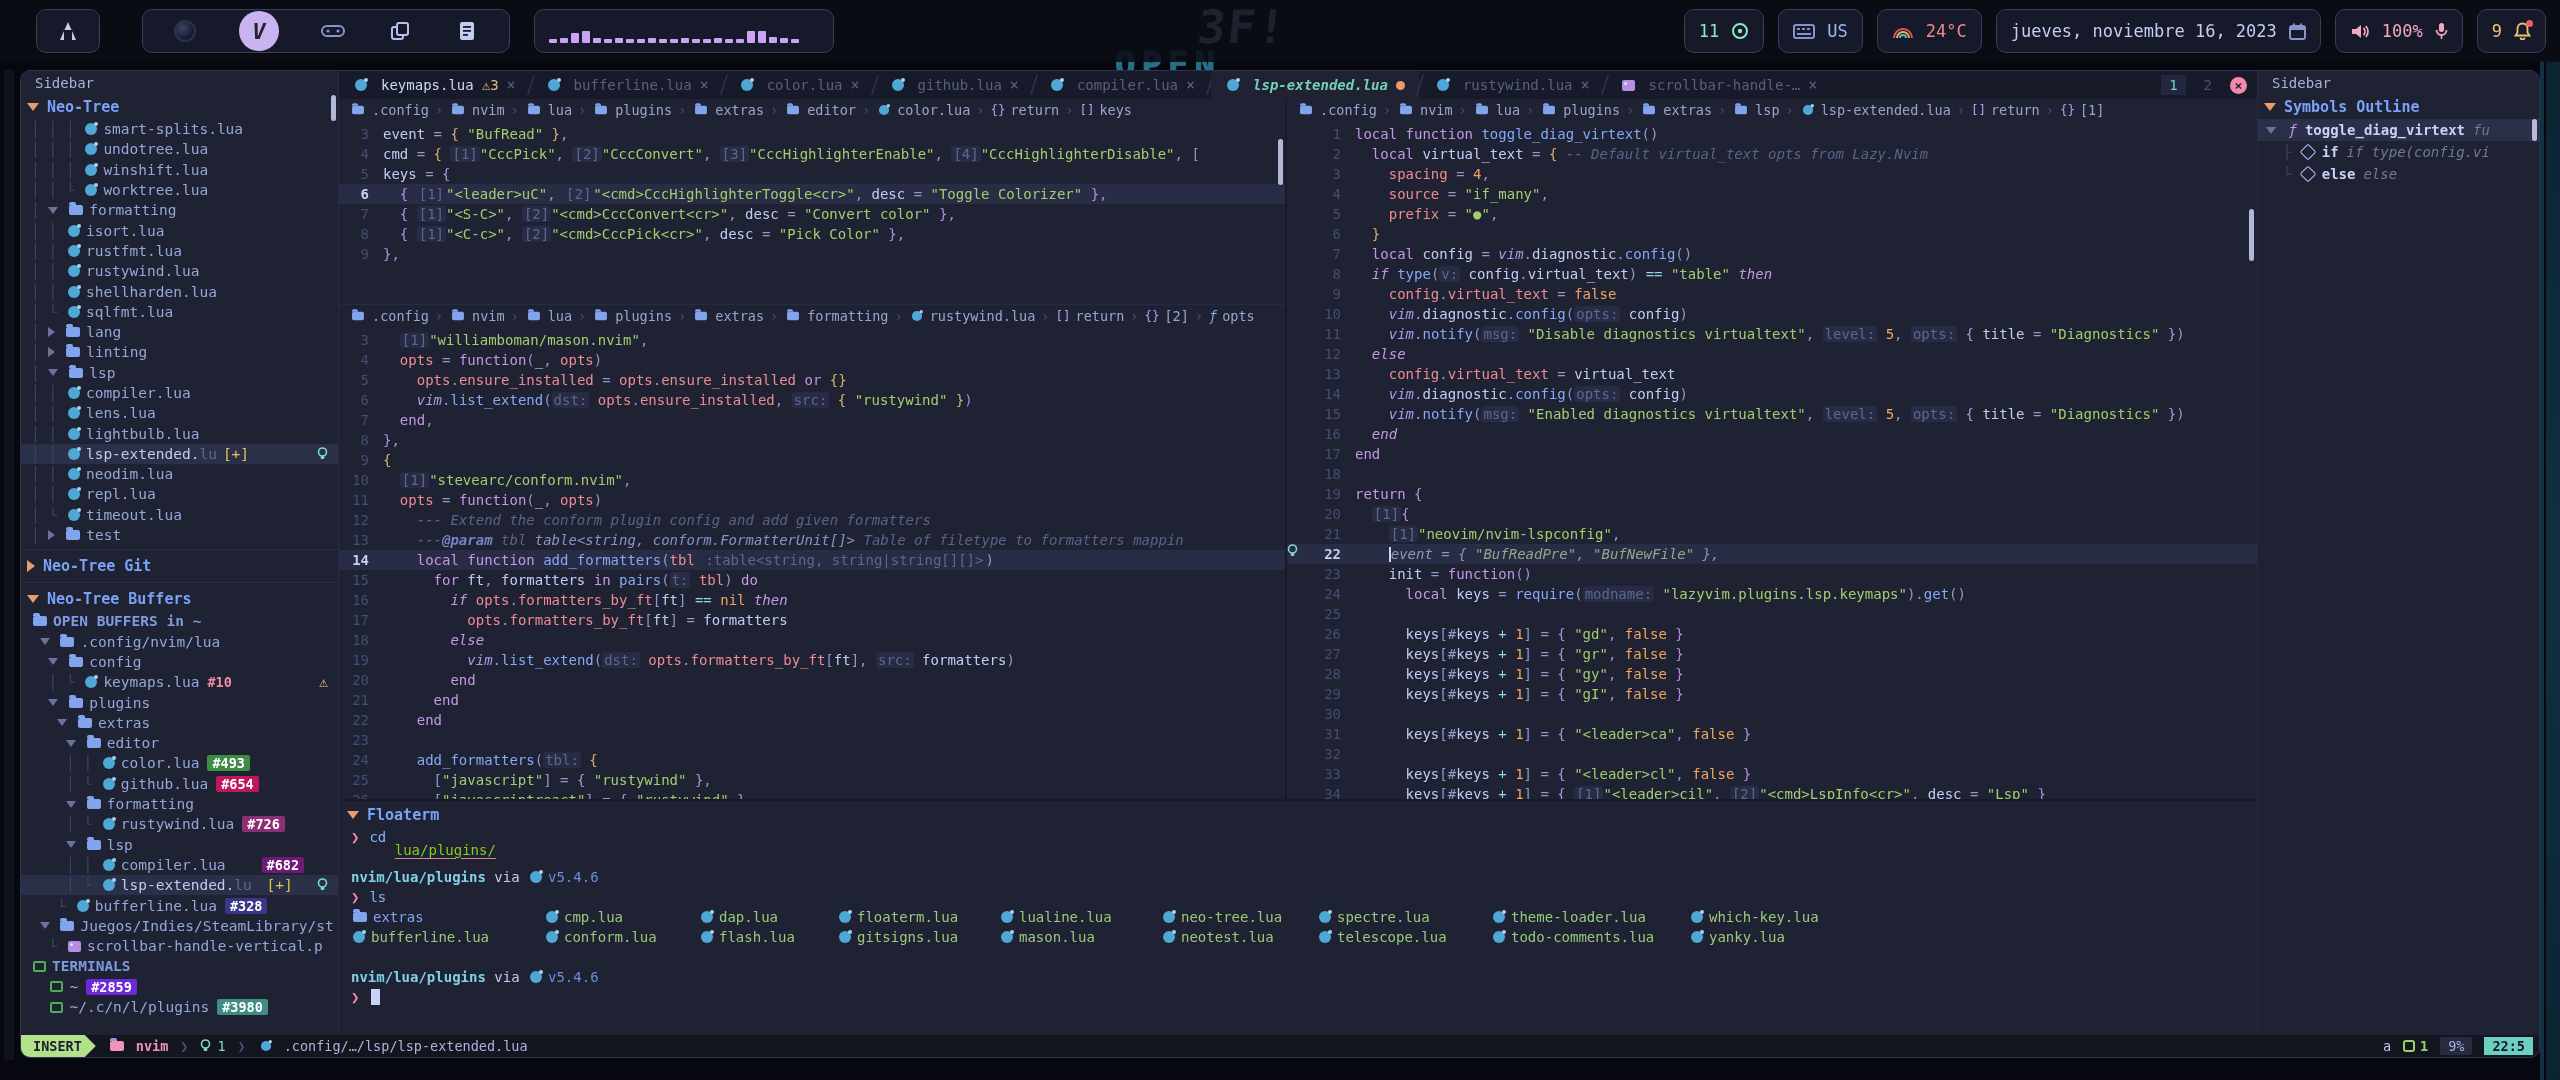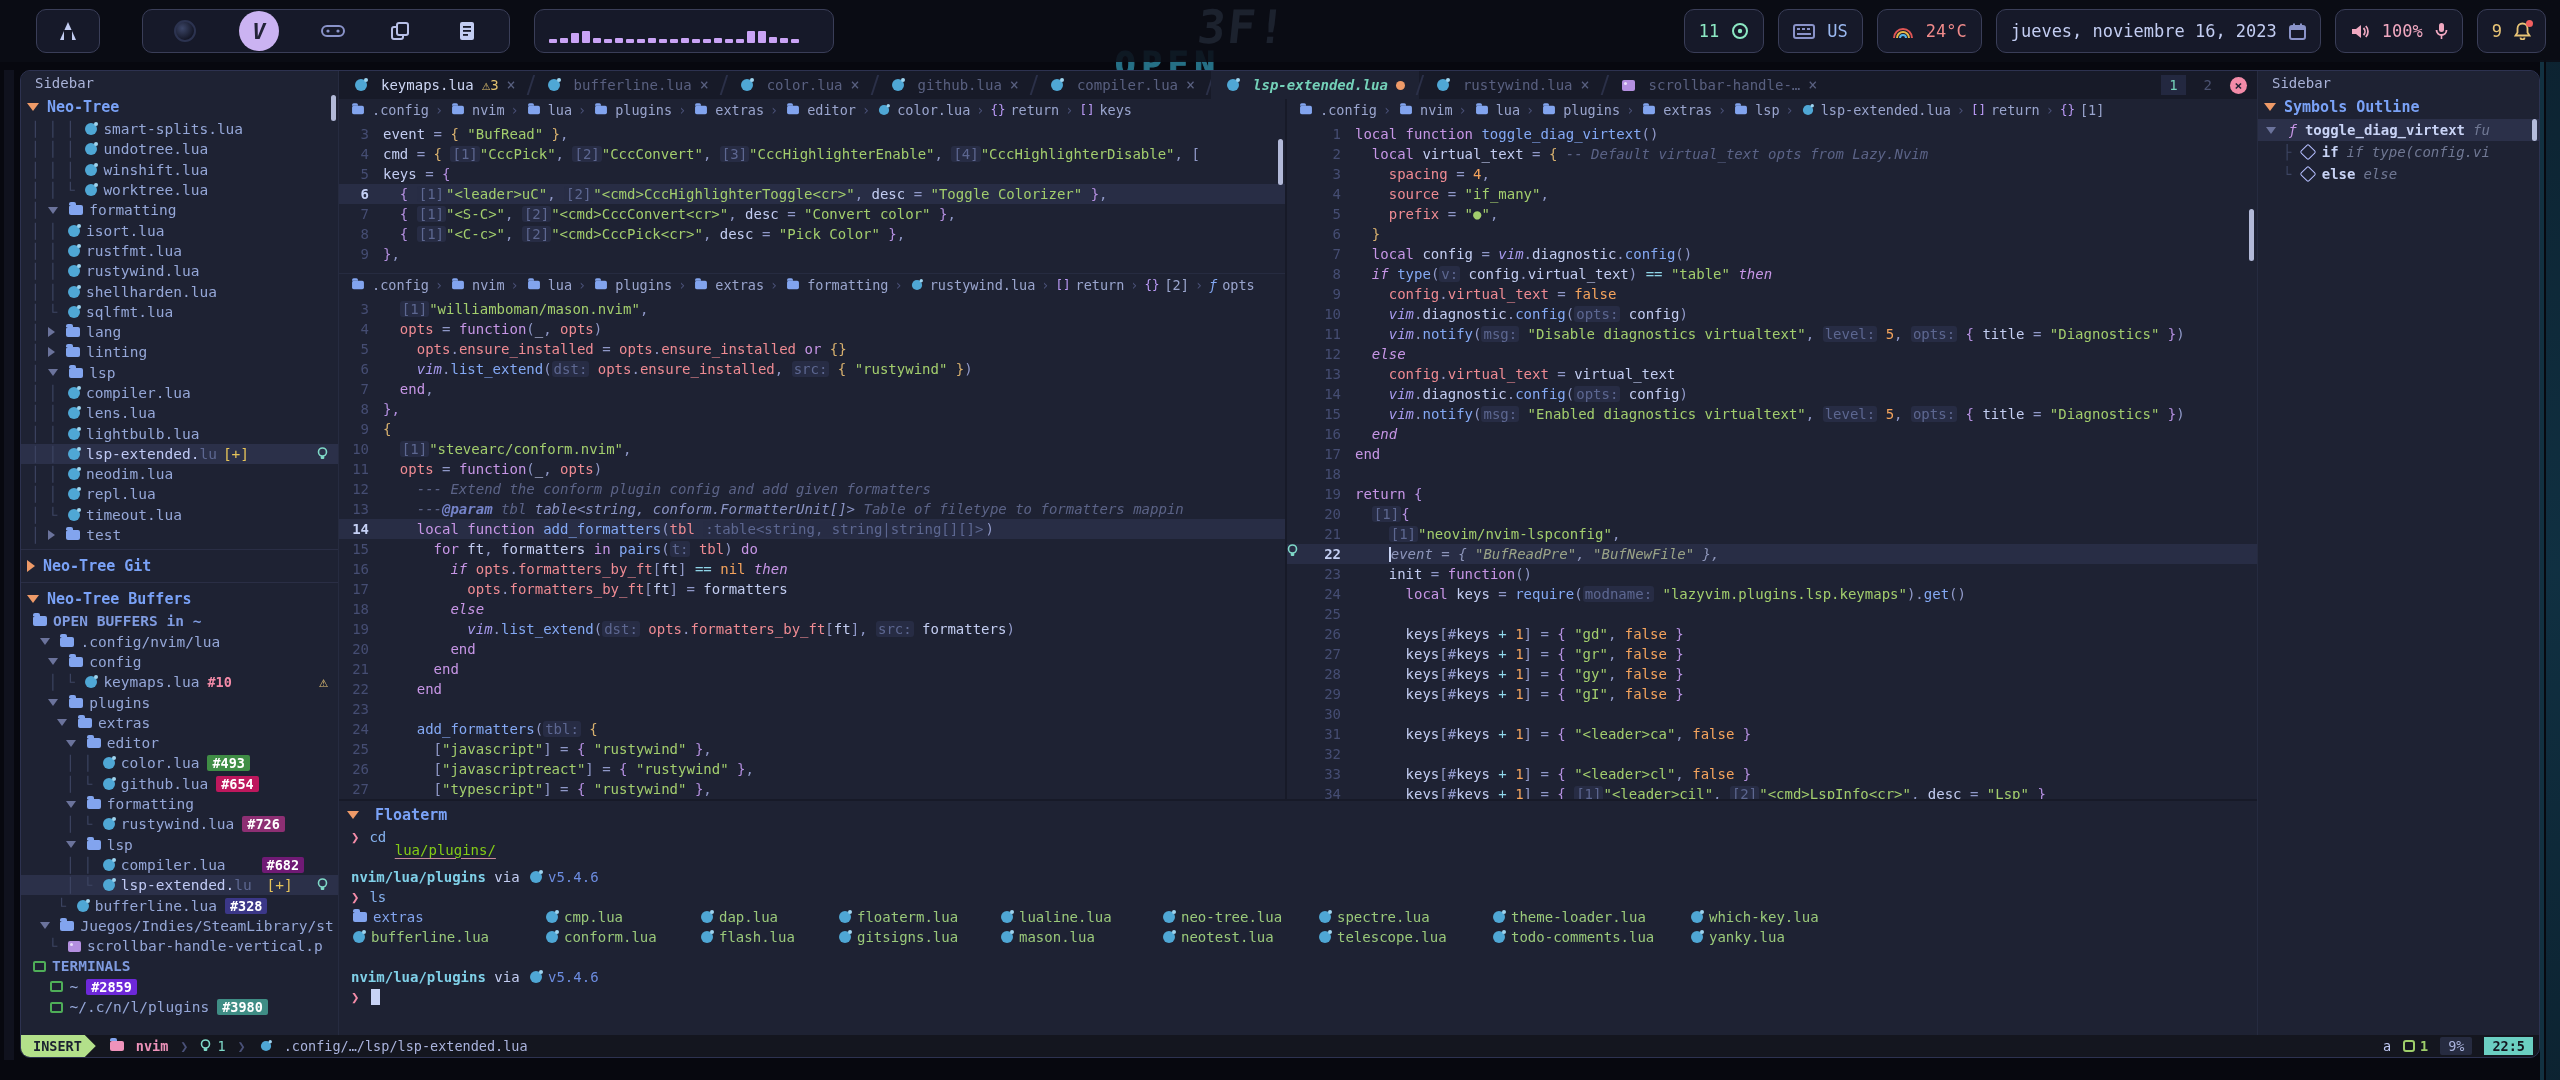--- a/index.html
+++ b/index.html
@@ -93,21 +93,21 @@
   .mod-dot { width:9px; height:9px; border-radius:50%; background:#ee9a68; }
   .tab-sep { width:2px; height:70%; background:#2b3048; transform:skewX(-18deg); }
   .tabpages { margin-left:auto; display:flex; align-items:center; gap:10px; padding-right:10px; }
   .tp { padding:2px 8px; }
   .tp.cur { color:#74d1b9; background:#232840; }
   .tp.dim { color:#4a5170; }
   .tl-close { width:17px; height:17px; border-radius:50%; background:#f38ba8; color:#1e2233;
     display:flex; align-items:center; justify-content:center; font-size:13px; font-weight:bold; }
 
   .splits { display:flex; min-height:0; }
-  .pane { position:relative; overflow:hidden; background:#1e2233; }
+  .pane { position:relative; overflow:hidden; background:#1e2233;gap:31px; }
   .paneL { width:948px; border-right:2px solid #171a28; display:flex; flex-direction:column; }
   .paneR { flex:1; }
   .crumbs { height:21px; display:flex; align-items:center; gap:5px; padding-left:10px;
     font-size:13.5px; color:#9aa5ce; white-space:nowrap; overflow:hidden; }
   .crumb { display:flex; align-items:center; gap:5px; }
   .crumb-sep { color:#4a5178; margin:0 1px; }
   .ci-braces,.ci-brackets { color:#bb9af7; font-size:12.5px; }
   .ci-fn { color:#84a9f5; font-style:italic; }
   .crumbs .folder-ic,.crumbs .lua-ic { transform:scale(.85); margin:0 2px; }
 
@@ -127,21 +127,21 @@
   .tk-c { color:#5b6387; font-style:italic; }
   .tk-ca { color:#7583c9; font-style:italic; font-weight:bold; }
   .tk-ci { color:#8a93c4; font-style:italic; }
   .tk-g { color:#8d95ba; font-style:italic; }
   .tk-gs { color:#9aa387; font-style:italic; }
   .tk-h { color:#5d6791; background:#272c44; border-radius:3px; padding:0 2px; }
   .cursor-bar { display:inline-block; width:2px; height:15px; background:#c8d3f5; vertical-align:text-bottom; }
 
   
   .floaterm { flex:1; border-top:2px solid #171a28; padding-top:2px; overflow:hidden; }
-  .ft-head { height:24px; display:flex; align-items:center; gap:16px; padding-left:8px;
+  .ft-head { height:24px; display:flex; align-items:center; gap:8px; padding-left:8px;
     color:#7aa2f7; font-weight:bold; font-size:15px; }
   .ft-line { height:20px; line-height:20px; padding-left:12px; font-size:14px; color:#c3cdf2; white-space:pre; display:flex; align-items:center;}
   .ft-prompt { color:#f38ba8; font-weight:bold; margin-right:10px; }
   .ft-cmd { color:#86b3f0; }
   .ft-arg { color:#84cc16; text-decoration:underline; text-underline-offset:3px; text-decoration-color:#c98a9a;margin-top:25px; }
   .ft-path { color:#7fd0e8; font-weight:bold; }
   .ft-via { color:#c3cdf2; }
   .ft-ver { color:#6c8ce0; }
   .ft-ls { display:grid; grid-template-columns:193px 155px 138px 162px 162px 156px 174px 198px 1fr; }
   .ft-ls .item { display:flex; align-items:center; color:#9ac97a; }

